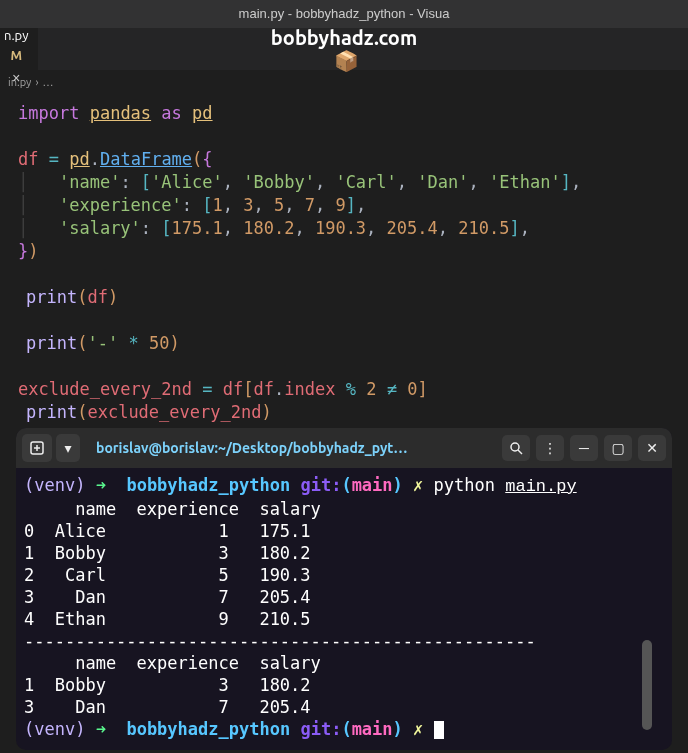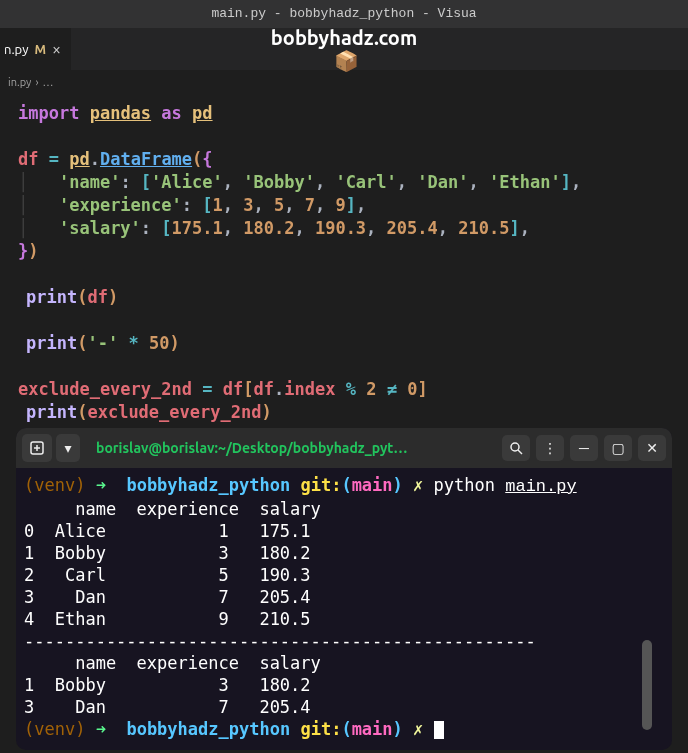--- a/index.html
+++ b/index.html
@@ -13,37 +13,38 @@
   overflow: hidden;
   position: relative;
 }
 .title-bar {
   height: 28px;
   background: #323233;
   color: #cccccc;
   font-size: 13px;
   text-align: center;
   line-height: 28px;
-  font-family: Liberation Mono, monospace;
+  font-family: Liberation Sans, sans-serif;
 }
 .tab-bar {
   height: 42px;
   background: #252526;
   display: flex;
   align-items: stretch;
   position: relative;
 }
 .tab {
   display: flex;
   align-items: center;
   padding: 0 10px 0 4px;
   background: #1e1e1e;
   font-size: 13px;
   gap: 6px;
   font-family: 'Ubuntu', sans-serif;
+  flex-direction: column;
 }
 .tab .fname { color: #ffffff; }
 .tab .mod { color: #d7ba7d; font-weight: bold; }
 .tab .close { color: #cccccc; font-size: 16px; cursor: pointer; }
 .watermark {
   position: absolute;
   left: 0; right: 0; top: 0; bottom: 0;
   display: flex;
   align-items: center;
   justify-content: center;
@@ -66,21 +67,20 @@
   font-family: 'Ubuntu', sans-serif;
   gap: 4px;
 }
 .breadcrumb .chev { color: #a0a0a0; }
 .editor {
   padding: 8px 18px;
   font-size: 17px;
   line-height: 23px;
   white-space: pre;
   color: #abb2bf;
-  font-weight: bold;
 }
 .tk-kw { color: #c678dd; }
 .tk-mod { color: #e5c07b; text-decoration: underline; }
 .tk-as { color: #c678dd; }
 .tk-alias { color: #e5c07b; text-decoration: underline; }
 .tk-var { color: #e06c75; }
 .tk-op { color: #56b6c2; }
 .tk-cls { color: #61afef; text-decoration: underline; }
 .tk-brace { color: #d19a66; }
 .tk-brace2 { color: #c678dd; }
@@ -119,44 +119,44 @@
   display: flex;
   align-items: center;
   justify-content: center;
   font-size: 14px;
   cursor: pointer;
 }
 .term-btn.newtab { background: #3a3a3a; }
 .term-btn.dropdown { width: 24px; }
 .term-title {
   flex: 1;
-  color: #22c55e;
+  color: #7dd3fc;
   font-size: 14px;
   font-weight: bold;
   text-align: left;
   padding-left: 12px;
   overflow: hidden;
   white-space: nowrap;
   text-overflow: ellipsis;
 }
 .term-right { display: flex; gap: 6px; }
 .term-right .term-btn { width: 28px; height: 26px; }
 
 .term-body {
   padding: 6px 8px 10px 8px;
   font-family: 'Consolas', 'Menlo', monospace;
   font-size: 17px;
   line-height: 22px;
   white-space: pre;
   color: #ffffff;
 }
-.venv { color: #a16207; text-align: right; }
+.venv { color: #c4b5fd; text-align: right; }
 .arrow { color: #5af78e; font-weight: bold; }
 .dir { color: #57c7ff; font-weight: bold; }
-.git { color: #fde047; font-weight: bold; }
+.git { color: #8b5cf6; font-weight: bold; }
 .branch-paren { color: #57c7ff; font-weight: bold; }
 .branch { color: #ff6ac1; font-weight: bold; }
 .x { color: #f3f99d; font-weight: bold; }
 .cmd { color: #ffffff; }
 .u { text-decoration: underline; font-family: Liberation Mono, monospace; }
 .cursor-block { background: #ffffff; color: #171421; display: inline-block; width: 10px; height: 18px; vertical-align: text-bottom; }
 .scrollbar-vert {
   position: absolute;
   right: 20px;
   bottom: 20px;

